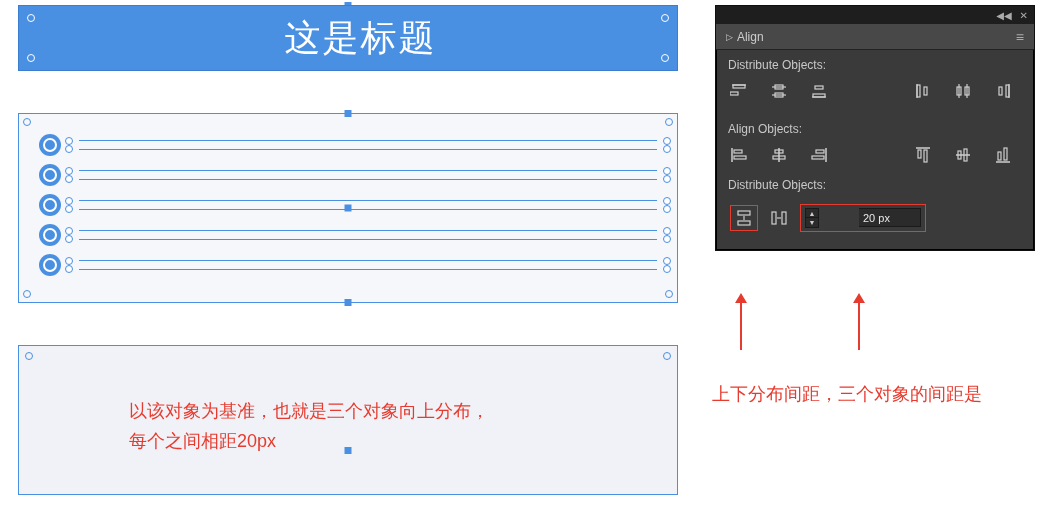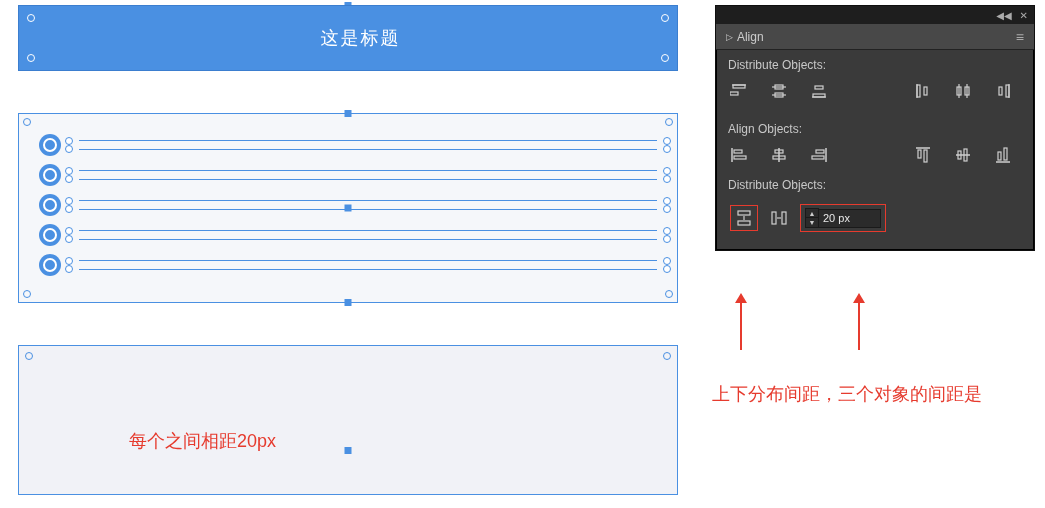--- a/index.html
+++ b/index.html
@@ -22,21 +22,21 @@
     position: relative;
     background: #4a90e2;
     height: 66px;
     border: 1px solid #3b7ecf;
     display: flex;
     align-items: center;
     justify-content: center;
   }
   .title-text {
     color: #fff;
-    font-size: 18px;
+    font-size: 36px;
     font-weight: 500;
     letter-spacing: 2px;
     margin-left: 25px;
   }
   
   .sel-circle {
     position: absolute;
     width: 8px; height: 8px;
     border: 1.5px solid #4a90e2;
     border-radius: 50%;
@@ -193,21 +193,22 @@
   }
   .red-box {
     border: 1.5px solid #e63b2e;
     padding: 3px 4px;
     display:inline-flex;
     align-items:center;
     gap:6px;
   }
   .spin {
     display:flex;
-    align-items:center;
+    align-items:flex-start;
+    gap:40px;
   }
   .spin-btns {
     display:flex;
     flex-direction:column;
     background:#2b2b2b;
     border:1px solid #1a1a1a;
   }
   .spin-btn {
     width:12px;height:9px;
     color:#ccc;
@@ -331,21 +332,21 @@
         <span class="row-handle rh-r1"></span>
         <span class="row-handle rh-r2"></span>
       </div>
     </div>
   </div>
 
   <div class="note-box">
     <span class="nb-c nb-tl"></span>
     <span class="nb-c nb-tr"></span>
     <div class="note-text">
-      <br>
+      <span>以该对象为基准，也就是三个对象向上分布，</span><br>
       <span>每个之间相距20px</span>
     </div>
     <span class="nb-sq"></span>
   </div>
 </div>
 
 <div class="panel">
   <div class="panel-titlebar">
     <span class="tb-icon">◀◀</span>
     <span class="tb-icon">✕</span>

